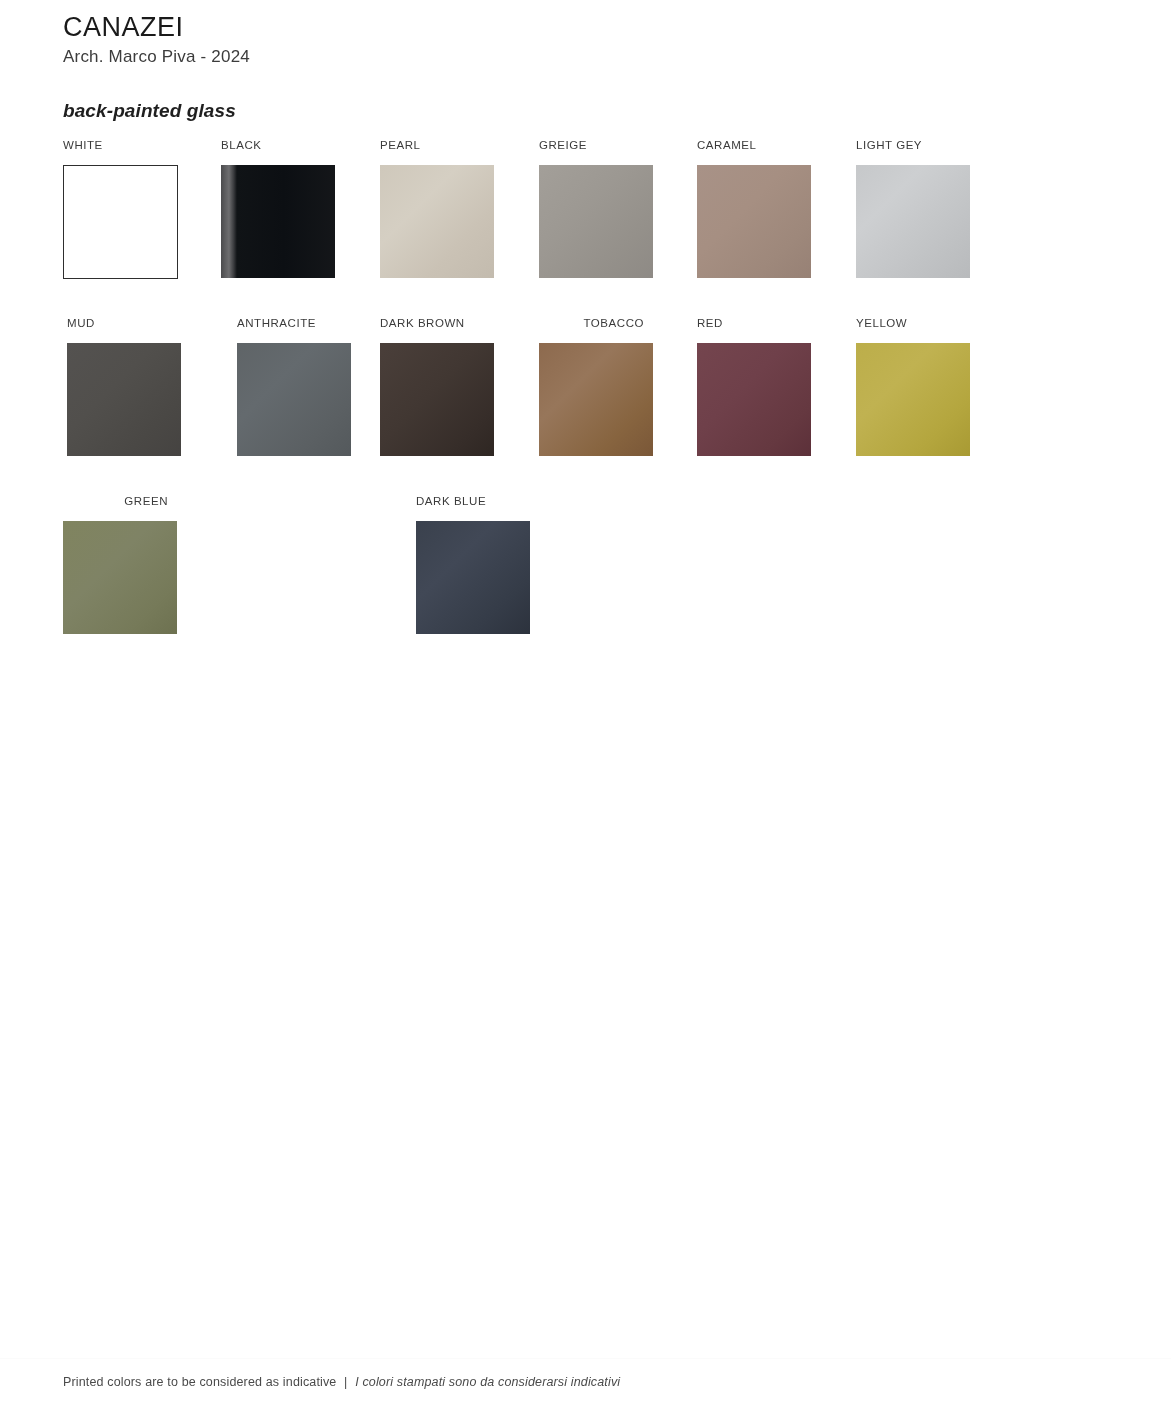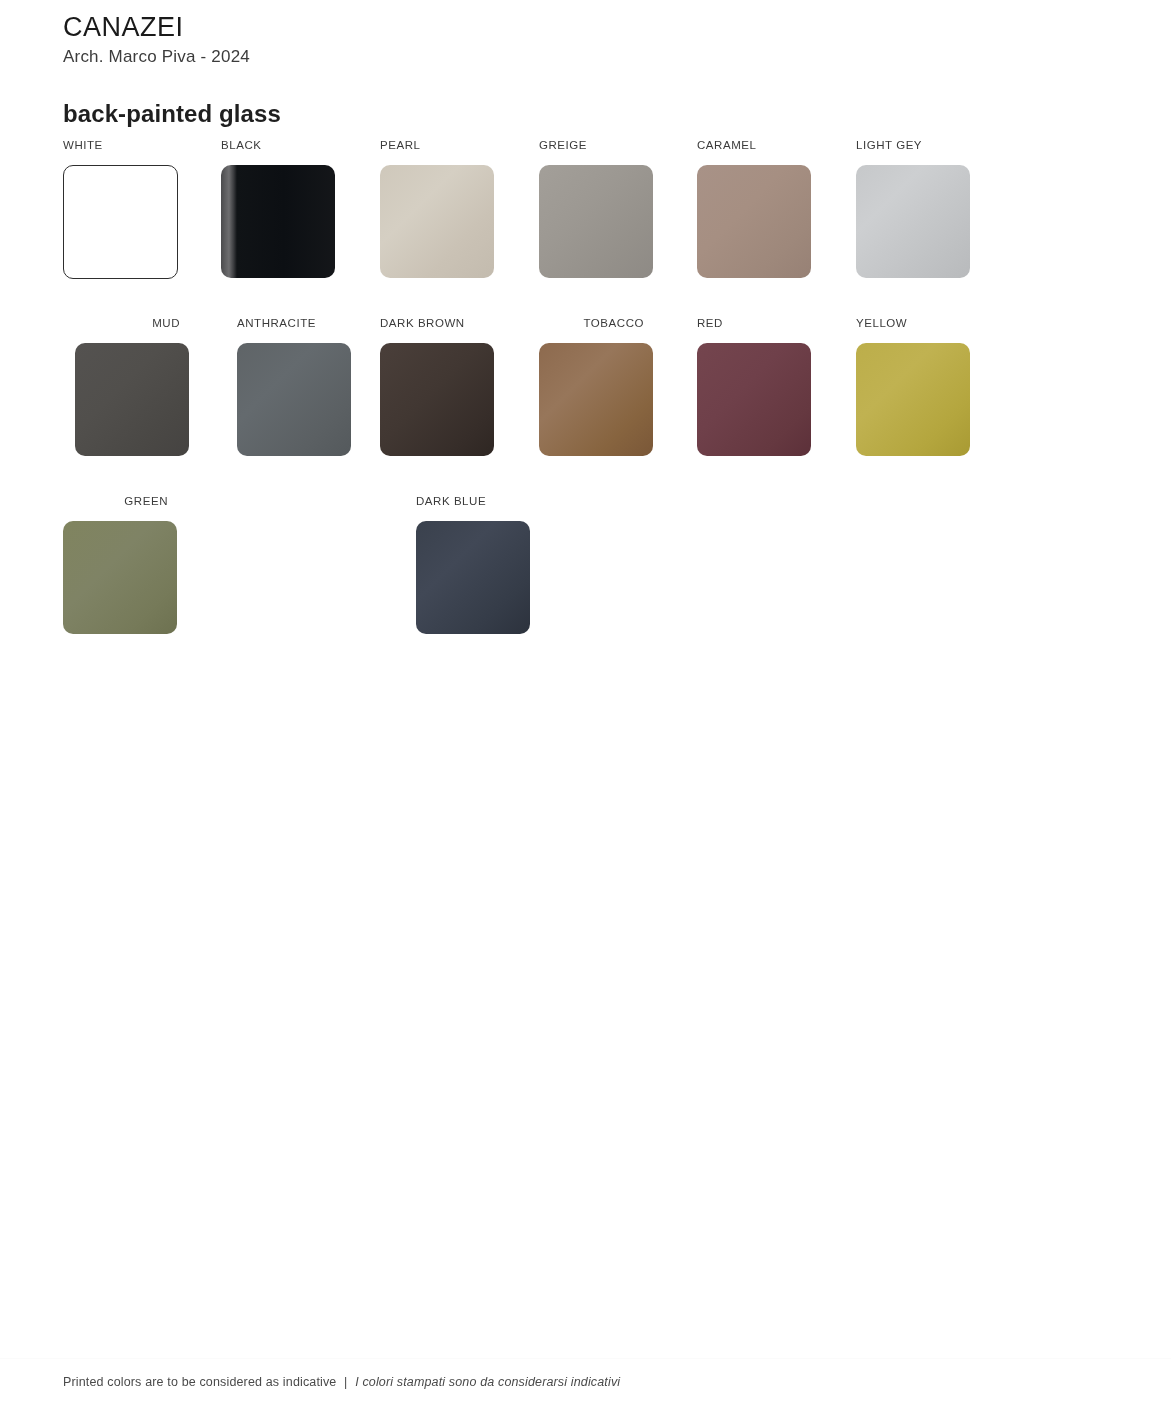--- a/index.html
+++ b/index.html
@@ -1,16 +1,16 @@
 <!DOCTYPE html>
 <html><head>
 <meta charset="utf-8">
 <title>CANAZEI - back-painted glass</title>
 <style>
-  * { box-sizing: border-box; border-radius: 10px; }
+  * { box-sizing: border-box; }
   html, body {
     margin: 0;
     padding: 0;
     background: #ffffff;
   }
   body {
     width: 1171px;
     height: 1405px;
     position: relative;
     font-family: "Liberation Sans", sans-serif;
@@ -48,26 +48,27 @@
     line-height: 1.25;
     margin: 2px 10px 0 0;
     white-space: nowrap;
   }
 
   
   .section-heading {
     position: absolute;
     left: 63px;
     top: 100px;
-    font-size: 24px;
+    font-size: 19px;
     font-weight: 700;
     color: #1f1f1f;
     letter-spacing: 0.1px;
     margin: 0;
     white-space: nowrap;
+    font-style: italic;
   }
 
   
   .swatch-grid {
     position: absolute;
     left: 63px;
     top: 140px;
     width: 960px;
   }
   .swatch-row {
@@ -162,21 +163,21 @@
         <div class="swatch-cell" style="left: 634px;">
           <span class="swatch-label">CARAMEL</span>
           <span class="swatch-chip" title="CARAMEL" style="background: linear-gradient(135deg, rgb(168, 146, 135) 0%, rgb(166, 143, 130) 40%, rgb(158, 136, 123) 75%, rgb(151, 129, 117) 100%);"></span>
         </div>
         <div class="swatch-cell" style="left: 793px;">
           <span class="swatch-label">LIGHT GEY</span>
           <span class="swatch-chip" title="LIGHT GEY" style="background: linear-gradient(135deg, rgb(198, 200, 202) 0%, rgb(205, 207, 209) 30%, rgb(193, 195, 197) 70%, rgb(184, 186, 188) 100%);"></span>
         </div>
       </div>
       <div class="swatch-row">
-        <div class="swatch-cell" style="left: 12px; text-align: right;">
+        <div class="swatch-cell" style="left: 4px;">
           <span class="swatch-label">MUD</span>
           <span class="swatch-chip" title="MUD" style="background: linear-gradient(135deg, rgb(84, 82, 80) 0%, rgb(81, 79, 76) 40%, rgb(74, 72, 69) 75%, rgb(69, 67, 65) 100%);"></span>
         </div>
         <div class="swatch-cell" style="left: 174px;">
           <span class="swatch-label">ANTHRACITE</span>
           <span class="swatch-chip" title="ANTHRACITE" style="background: linear-gradient(135deg, rgb(95, 100, 103) 0%, rgb(100, 106, 110) 35%, rgb(91, 96, 99) 75%, rgb(84, 89, 92) 100%);"></span>
         </div>
         <div class="swatch-cell" style="left: 317px;">
           <span class="swatch-label">DARK BROWN</span>
           <span class="swatch-chip" title="DARK BROWN" style="background: linear-gradient(135deg, rgb(74, 63, 58) 0%, rgb(65, 55, 50) 45%, rgb(54, 45, 41) 80%, rgb(46, 38, 34) 100%);"></span>

